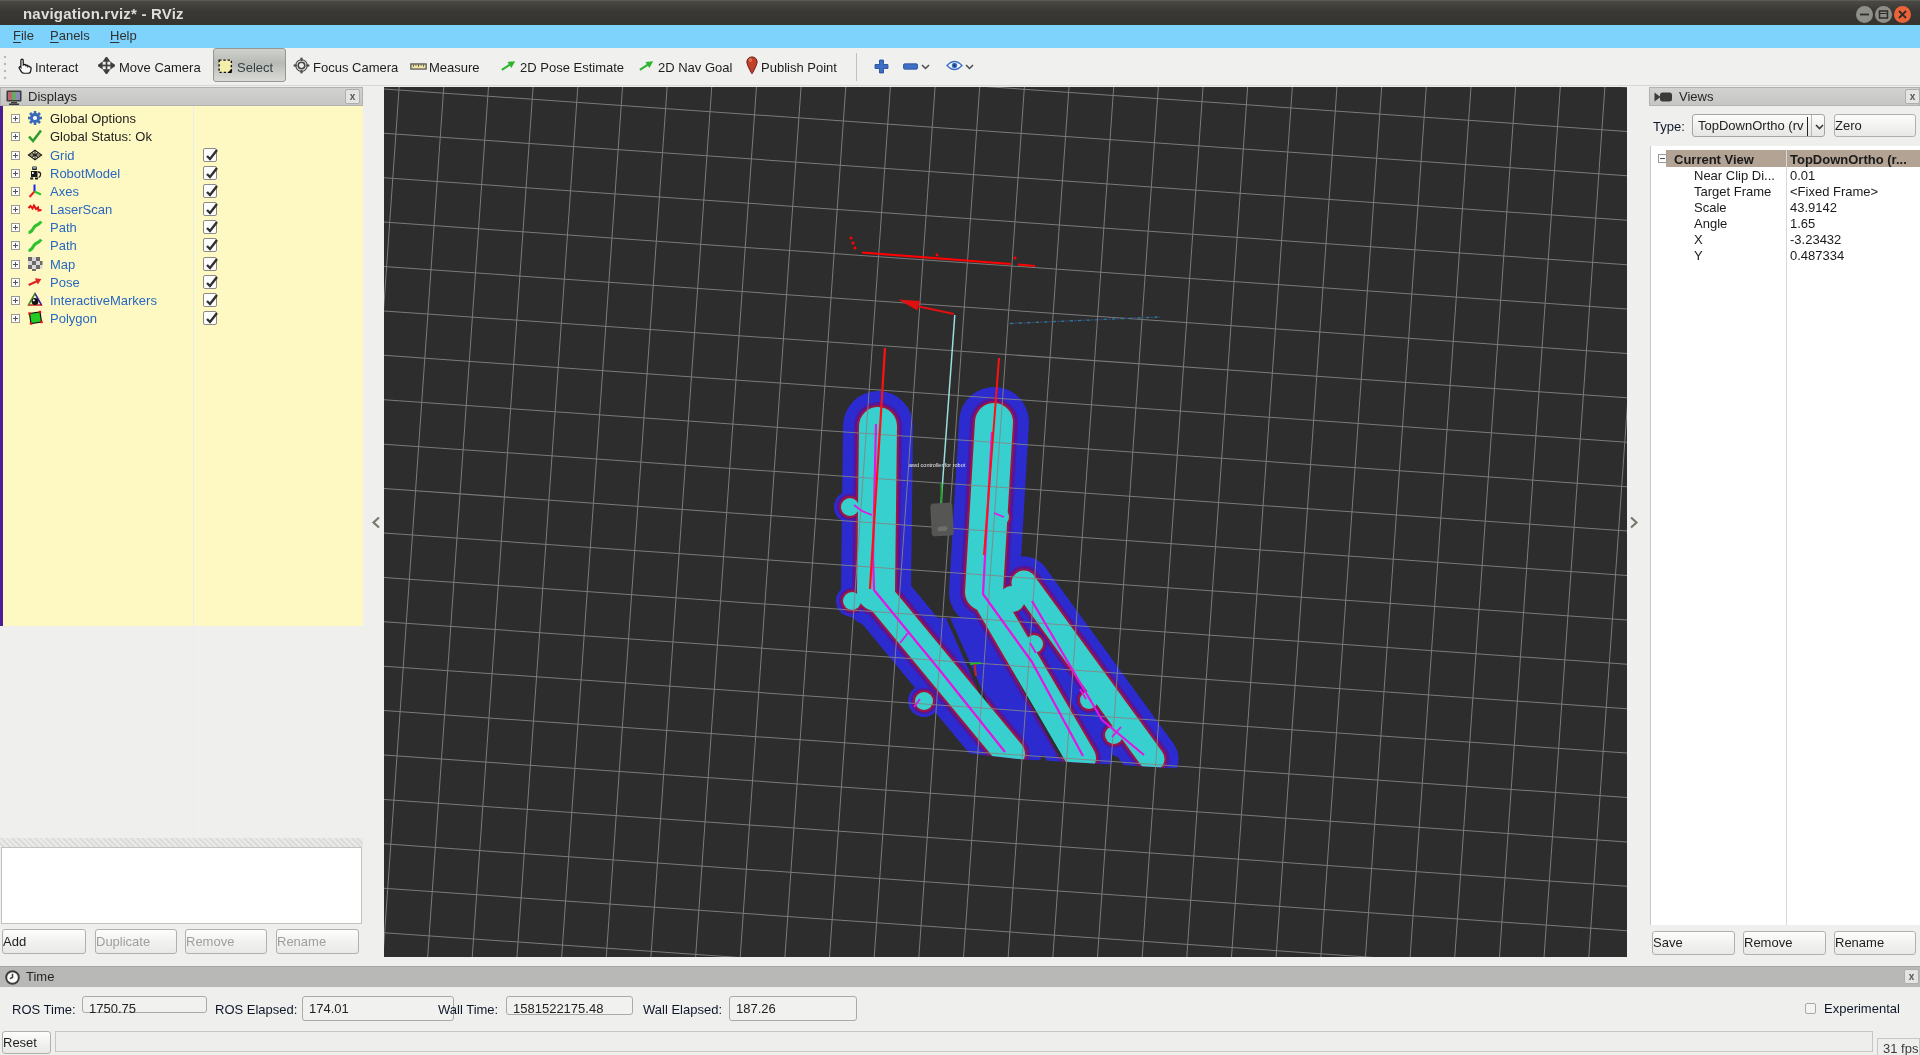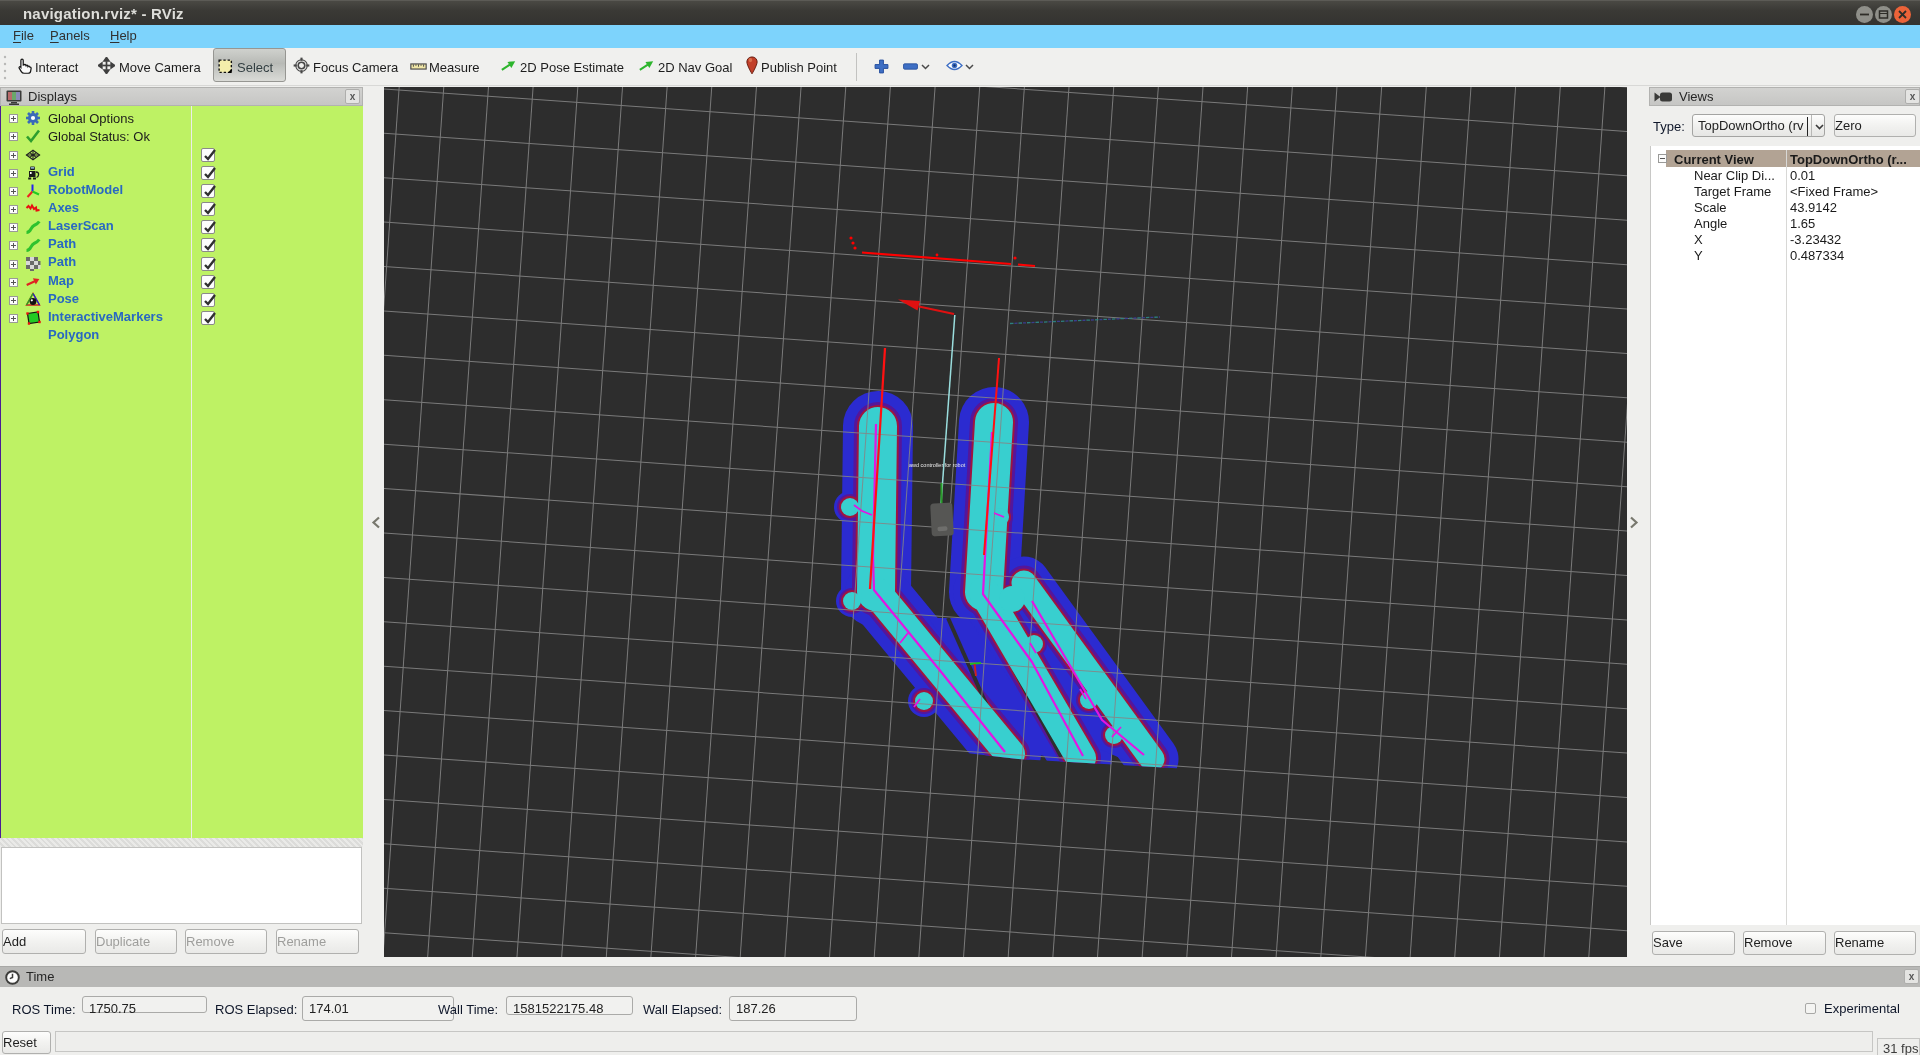--- a/index.html
+++ b/index.html
@@ -12,29 +12,29 @@
 #menubar { position:absolute; left:0; top:25px; width:1920px; height:23px; background:#7dd3fc; }
 .menuitem { position:absolute; top:3px; font-size:13px; color:#313131; }
 .menuitem u { text-decoration:underline; text-underline-offset:2px; }
 #toolbar { position:absolute; left:0; top:48px; width:1920px; height:38px; background:#f0f0ee; border-bottom:1px solid #d8d8d6;}
 .tbtxt { position:absolute; top:60px; font-size:13px; color:#1d1d1d; }
 #selectbtn { position:absolute; left:213px; top:48px; width:73px; height:34px;
   background:linear-gradient(#cfd1cd,#b8bab6 45%,#c2c4c0 60%,#dadbd7); border:1px solid #969692; border-radius:3px; }
 .panelhead { position:absolute; background:linear-gradient(#d2d2d0,#c6c6c4); border:1px solid #b2b2b0; }
 .phtxt { position:absolute; font-size:13px; color:#262626; }
 .closebox { position:absolute; width:15px; height:15px; background:#e4e4e2; border:1px solid #aeaeac; border-radius:2px; color:#555; font-size:10px; text-align:center; line-height:13px; font-weight:bold;}
-#dtree { position:absolute; left:0; top:106px; width:363px; height:732px; background:#bef264; border-left:1px solid #4c1d95;}
+#dtree { position:absolute; left:0; top:106px; width:363px; height:520px; background:#fef9c3; border-left:3px solid #4c1d95;}
 .trow { position:absolute; left:0; height:19px; width:363px; }
 .expander { position:absolute; left:8px; top:5px; width:9px; height:9px; border:1px solid #9a9a98; background:#fcfcfc; }
 .expander:before { content:""; position:absolute; left:1px; top:3px; width:5px; height:1px; background:#555; }
 .expander:after { content:""; position:absolute; left:3px; top:1px; width:1px; height:5px; background:#555; }
 .exp-minus:after { display:none; }
 .ticon { position:absolute; left:24px; top:1px; width:16px; height:16px; }
 .tlabel { position:absolute; left:47px; top:2px; font-size:13px; color:#1c1c1c; }
-.tlabel.blue { color:#2868c2; font-weight:bold;margin-top:16px; }
+.tlabel.blue { color:#2868c2; font-weight:normal; }
 .checkbox { position:absolute; left:200px; top:2px; width:14px; height:14px; background:#fdfdfd; border:1px solid #8a8a88; border-radius:2px;}
 .checkbox svg { position:absolute; left:0px; top:-2px; }
 #helpbox { position:absolute; left:1px; top:847px; width:361px; height:77px; background:#ffffff; border:1px solid #c2c2c0; }
 .btn { position:absolute; font-size:13px; color:#1e1e1e; 
   background:linear-gradient(#fdfdfc,#f2f2f0 50%,#e9e9e7); border:1px solid #b0b0ae; border-radius:3px; }
 .btn.disabled { color:#9e9e9c; }
 #viewport { position:absolute; left:384px; top:87px; width:1243px; height:870px; background:#2d2d2d; }
 #timebar { position:absolute; left:0; top:966px; width:1920px; height:21px; background:#b8b8b6; border-top:1px solid #a8a8a6;}
 .field { position:absolute; background:#f1f1ef; border:1px solid #aaaaa8; border-radius:3px; font-size:13px; color:#222; padding:4px 0 0 6px; }
 .flabel { position:absolute; font-size:13px; color:#0f172a; }

